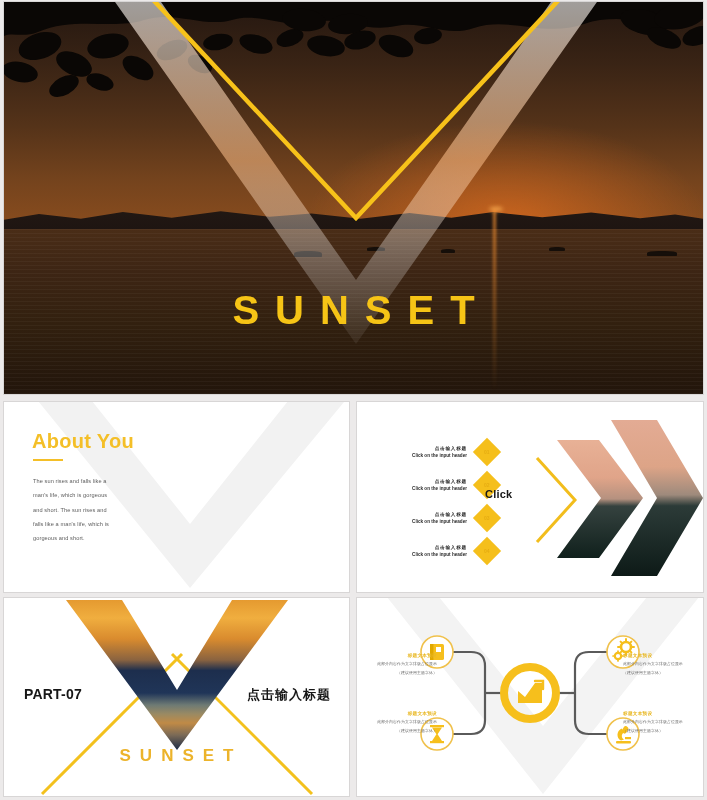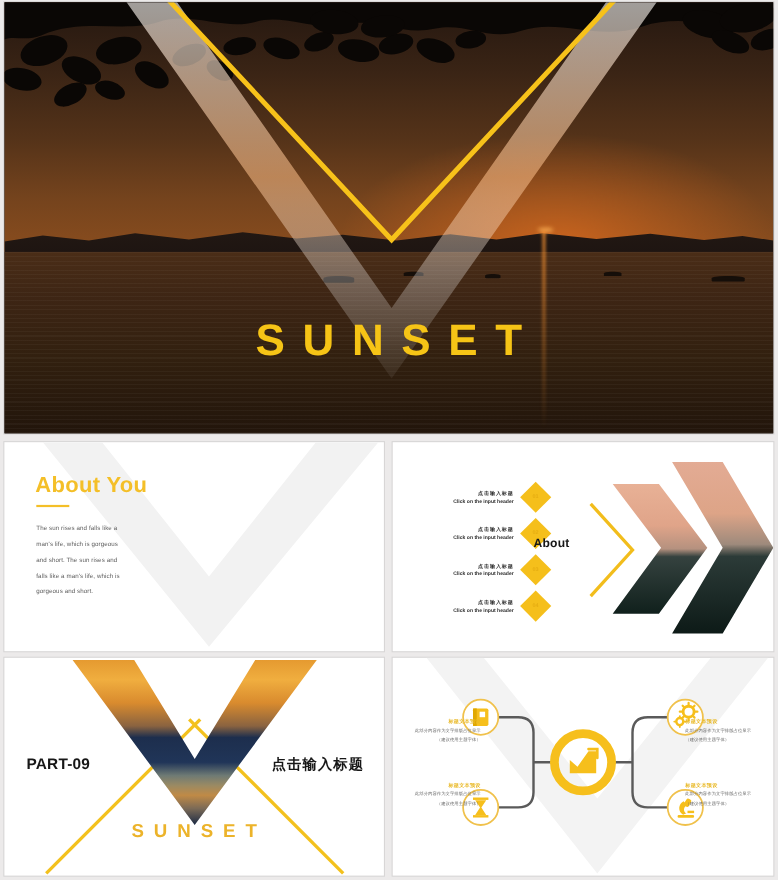--- a/index.html
+++ b/index.html
@@ -265,21 +265,21 @@
           <div class="agenda-cn">点击输入标题</div>
           <div class="agenda-en">Click on the input header</div>
         </div>
         <div class="dmd">
           <span>04</span>
         </div>
       </div>
 
     </div>
 
-    <div class="agenda-label">About</div>
+    <div class="agenda-label">Click</div>
 
     <div class="agenda-art">
       <svg viewBox="0 0 176 168">
         <defs>
           <linearGradient id="chev1" x1="0" y1="0" x2="0" y2="1">
             <stop offset="0%" stop-color="#e8b196"></stop>
             <stop offset="32%" stop-color="#e0a489"></stop>
             <stop offset="50%" stop-color="#b5917f"></stop>
             <stop offset="56%" stop-color="#35423f"></stop>
             <stop offset="100%" stop-color="#10201c"></stop>
@@ -320,21 +320,21 @@
             <stop offset="100%" stop-color="#1b2a45"></stop>
           </linearGradient>
         </defs>
 
         <path d="M38,196 L178,56" fill="none" stroke="#f3c11d" stroke-width="3"></path>
         <path d="M308,196 L168,56" fill="none" stroke="#f3c11d" stroke-width="3"></path>
 
         <path d="M62,2 L118,2 L173,92 L228,2 L284,2 L173,152 Z" fill="url(#pv)"></path>
       </svg>
     </div>
-    <div class="part-left">PART-09</div>
+    <div class="part-left">PART-07</div>
     <div class="part-right">点击输入标题</div>
     <div class="part-sunset">SUNSET</div>
   </div>
 
   <div class="slide shadow" id="diagram">
     <div class="ghost-v">
       <svg viewBox="0 0 346 198" preserveAspectRatio="none">
         <path d="M78,-6 L186,128 L294,-6 L346,-6 L186,196 L26,-6 Z" fill="#f3f3f3"></path>
       </svg>
     </div>

